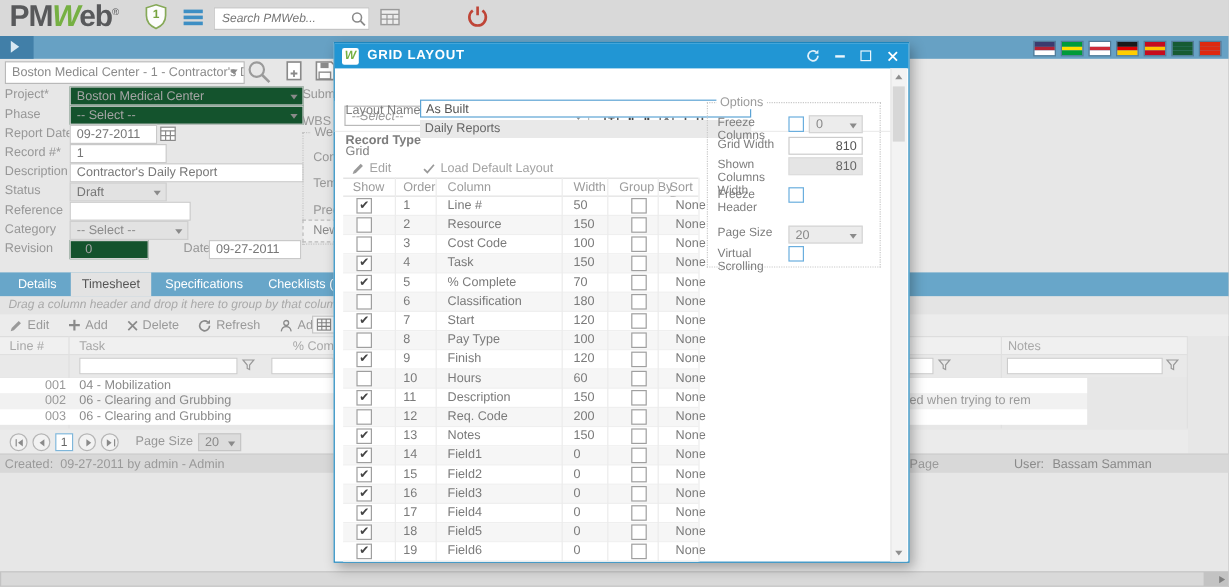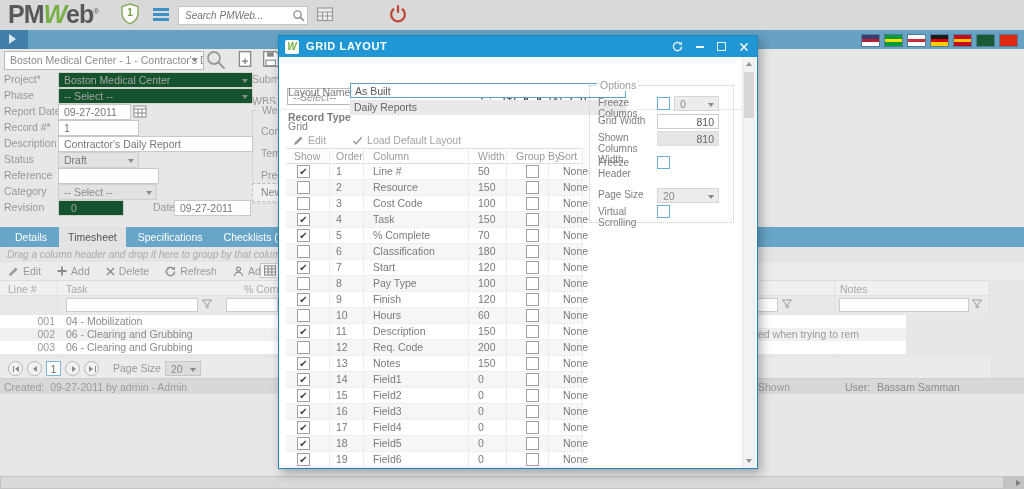--- a/index.html
+++ b/index.html
@@ -414,21 +414,21 @@
     <span class="pbtn">
         <i class="r" style="left:4px;"></i>
         <b style="left:9.5px;"></b>
       </span>
     <span class="psizelbl">Page Size</span>
     <span class="psize"><span>20</span><b class="caret" style="right:4px;top:6px;"></b></span>
   </div>
 
   <div class="foot">
     <span style="position:absolute;left:4px;"><span>Created:</span>&nbsp; <span>09-27-2011 by admin - Admin</span></span>
-    <span style="position:absolute;left:758px;">Shown</span>
+    <span style="position:absolute;left:758px;">Page</span>
     <span style="position:absolute;left:845px;color:#8a8a8a;">User:</span>
     <span style="position:absolute;left:877px;color:#8a8a8a;">Bassam Samman</span>
   </div>
 
   <div class="hscroll">
     <span class="thumb"></span>
     <span class="arr"></span>
   </div>
 
   <div class="modal">

